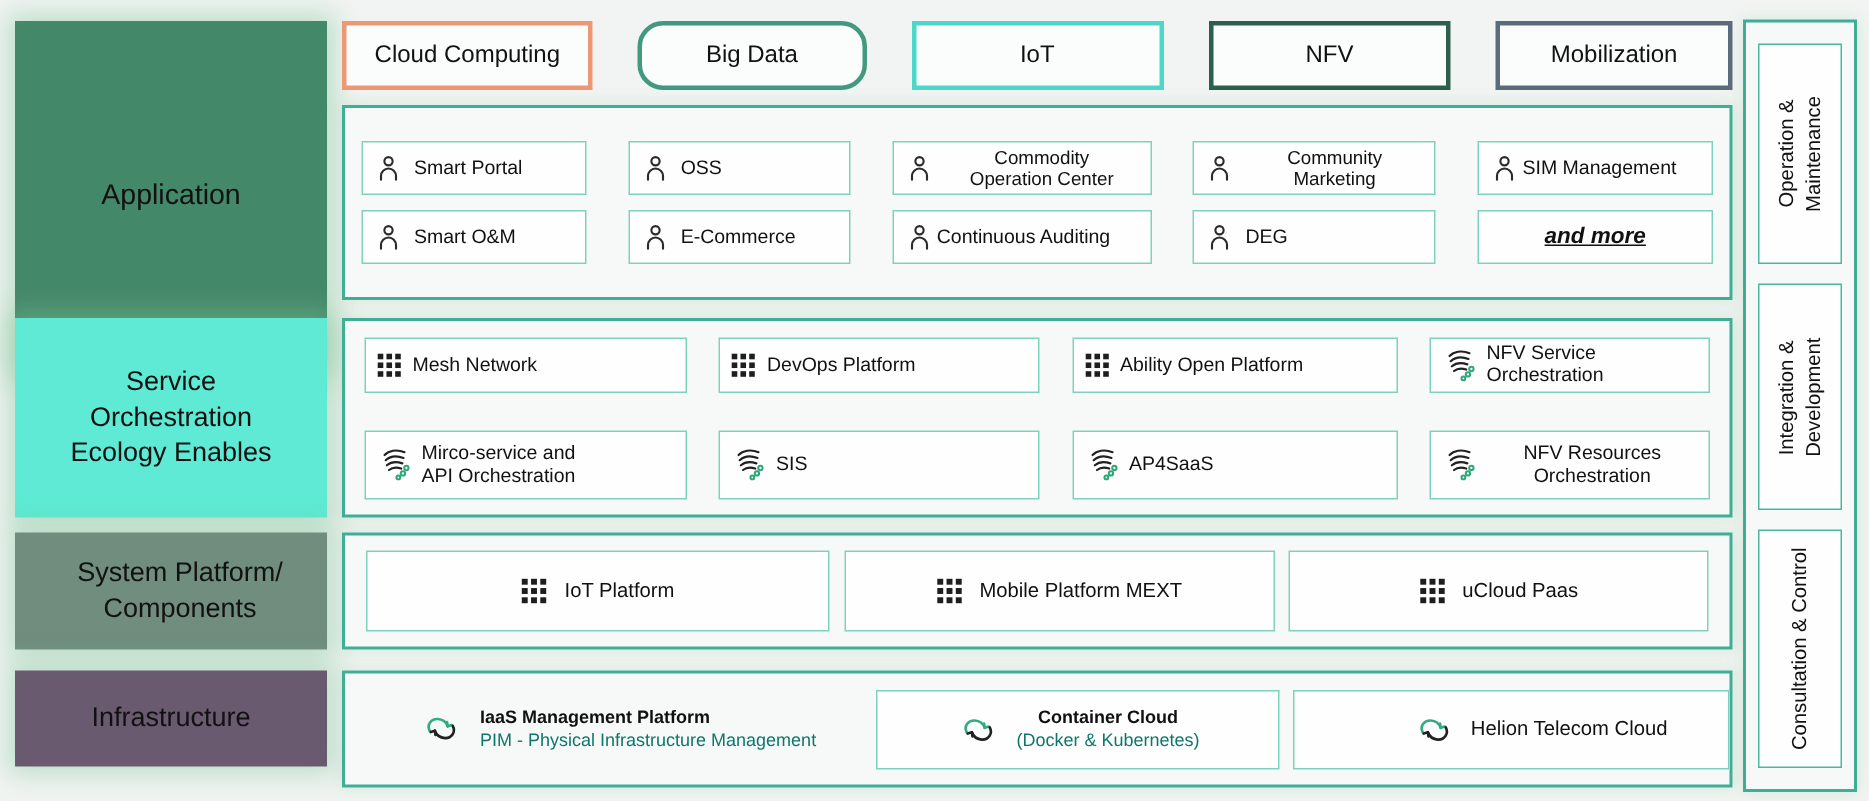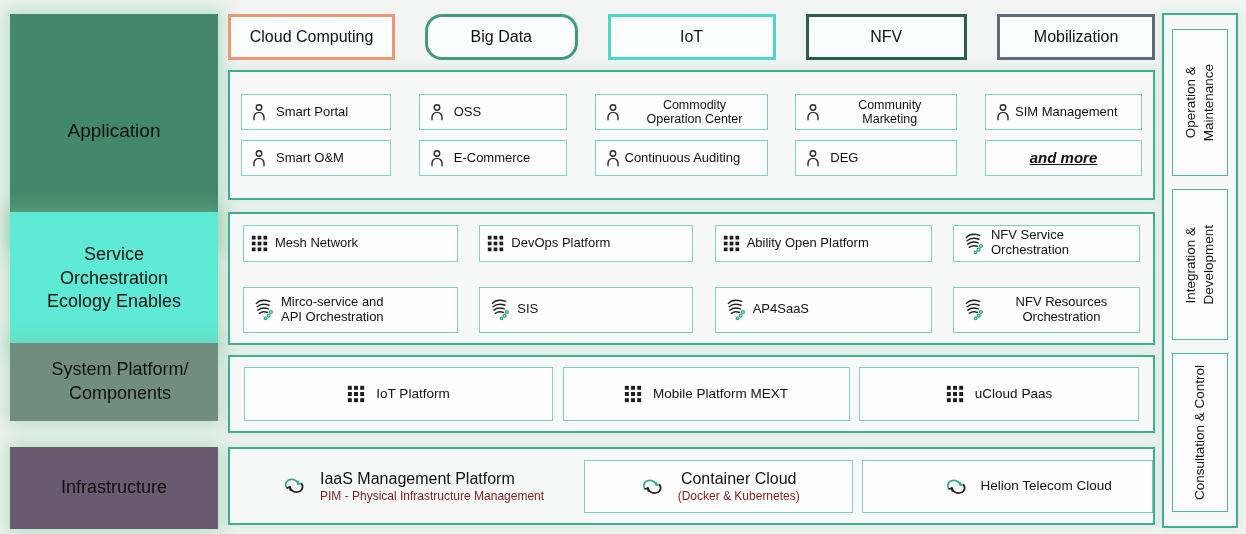--- a/index.html
+++ b/index.html
@@ -14,22 +14,22 @@
 
   
   .layer{
     left:10px;width:208px;display:flex;align-items:center;justify-content:center;
     text-align:center;box-shadow:0 0 16px 5px rgba(124,196,150,.45);
   }
   .layer .lbl{font-size:18px;line-height:1.32;}
   #layer-application{top:14px;height:234px;}
   #layer-application .lbl{font-size:19px;}
   #layer-orchestration{top:212px;height:133px;}
-  #layer-system{top:343px;height:78px;padding-left:12px;}
-  #layer-infra{top:447px;height:82px;}
+  #layer-system{top:355px;height:78px;padding-left:12px;}
+  #layer-infra{top:447px;height:64px;}
 
   
   .categories{
     left:228px;top:14px;width:927px;height:50px;
     display:flex;justify-content:space-between;gap:30px;
   }
   .cat{
     box-sizing:border-box;height:46px;background:#fbfcfc;border:3px solid #999;
     display:flex;align-items:center;justify-content:center;font-size:16px;
   }
@@ -66,22 +66,22 @@
   .and-more .lbl{text-decoration:underline;}
   .orch-item{font-size:13px;}
   .nfv-center .lbl{flex:1;text-align:center;}
   .sys-item{height:54px;justify-content:center;gap:11px;font-size:13.5px;}
   #sys-item-0{width:309px;}
   #sys-item-1{width:287px;}
   #sys-item-2{width:280px;}
 
   
   .infra-plain{display:flex;align-items:center;gap:12px;margin-left:50px;width:288px;}
-  .stack .t1{font-size:16px;font-weight:normal;line-height:1.25;}
-  .stack .t2{font-size:12px;color:#7f1d1d;line-height:1.2;}
+  .stack .t1{font-size:12px;font-weight:bold;line-height:1.25;}
+  .stack .t2{font-size:12px;color:#0f766e;line-height:1.2;}
   #cc-box{width:279px;height:53px;margin-left:27px;justify-content:center;gap:12px;text-align:center;}
   #helion-box{width:300px;height:53px;margin-left:9px;justify-content:center;gap:11px;font-size:13.5px;padding-left:45px;}
 
   
   #right-col{
     left:1162px;top:13px;width:76px;height:515px;background:#f6f9f8;
     border:2px solid #3fae95;display:flex;flex-direction:column;align-items:center;
     justify-content:center;gap:13px;box-shadow:0 0 10px rgba(124,196,150,.25);
   }
   .vbox{

